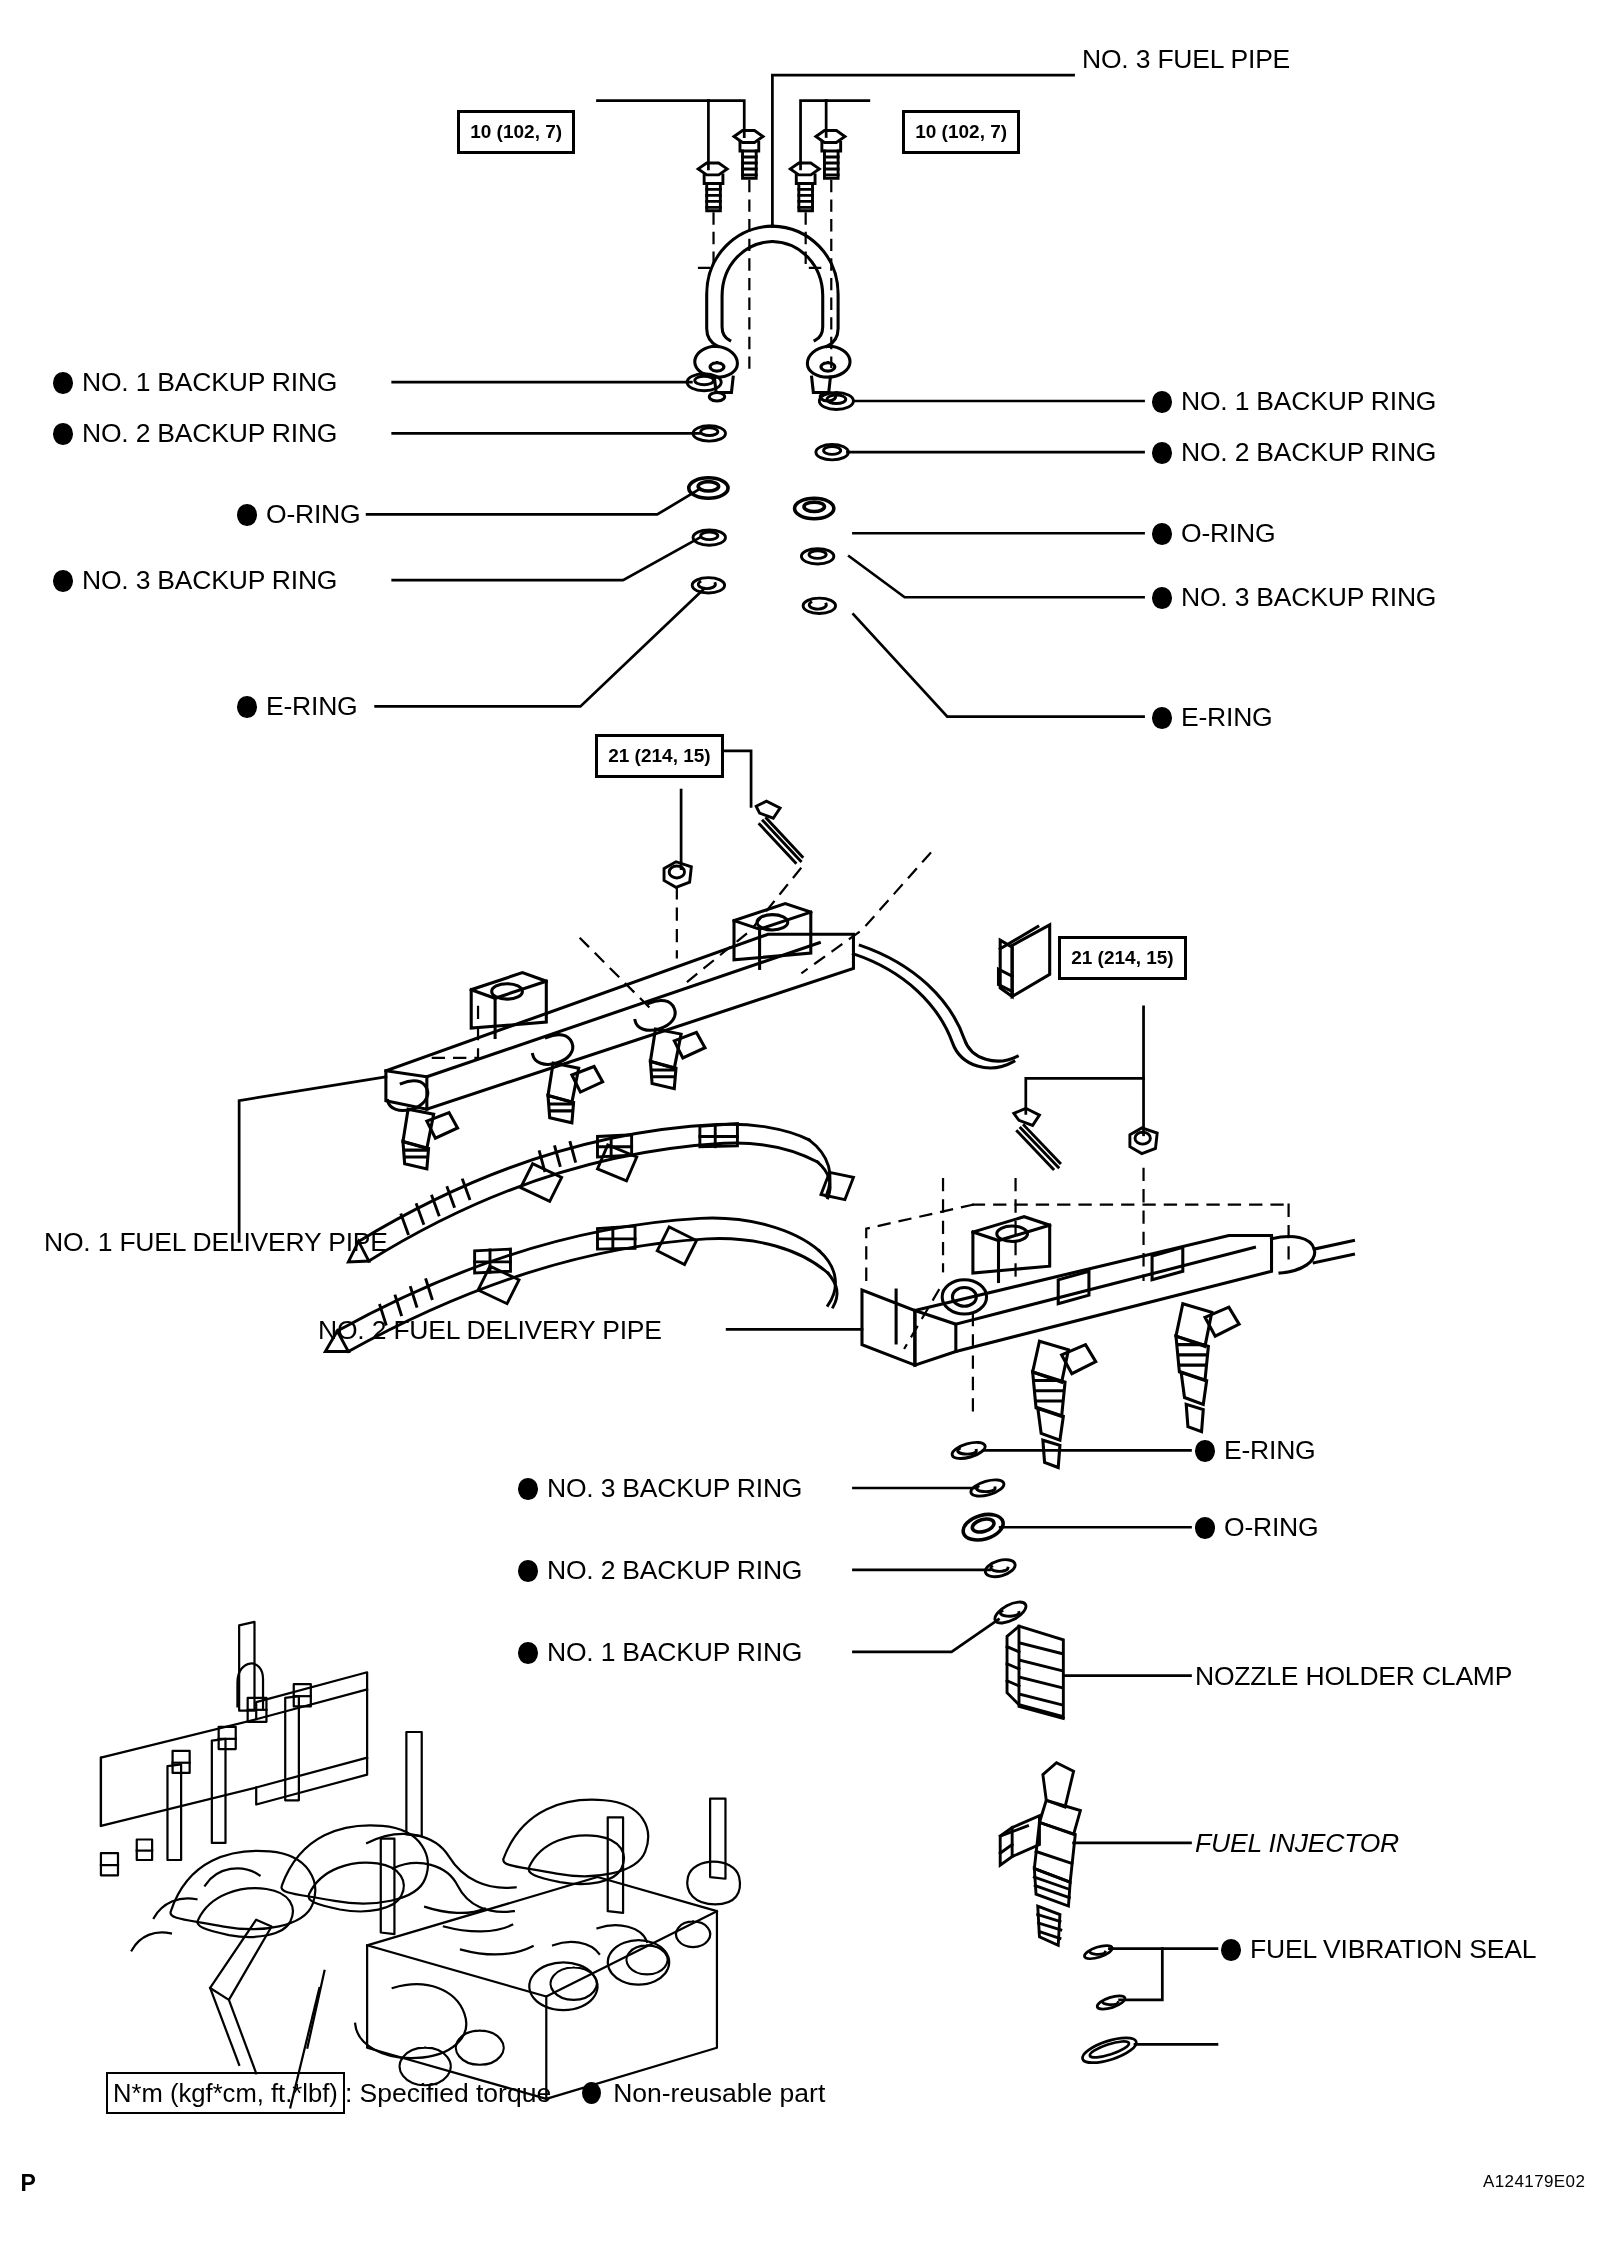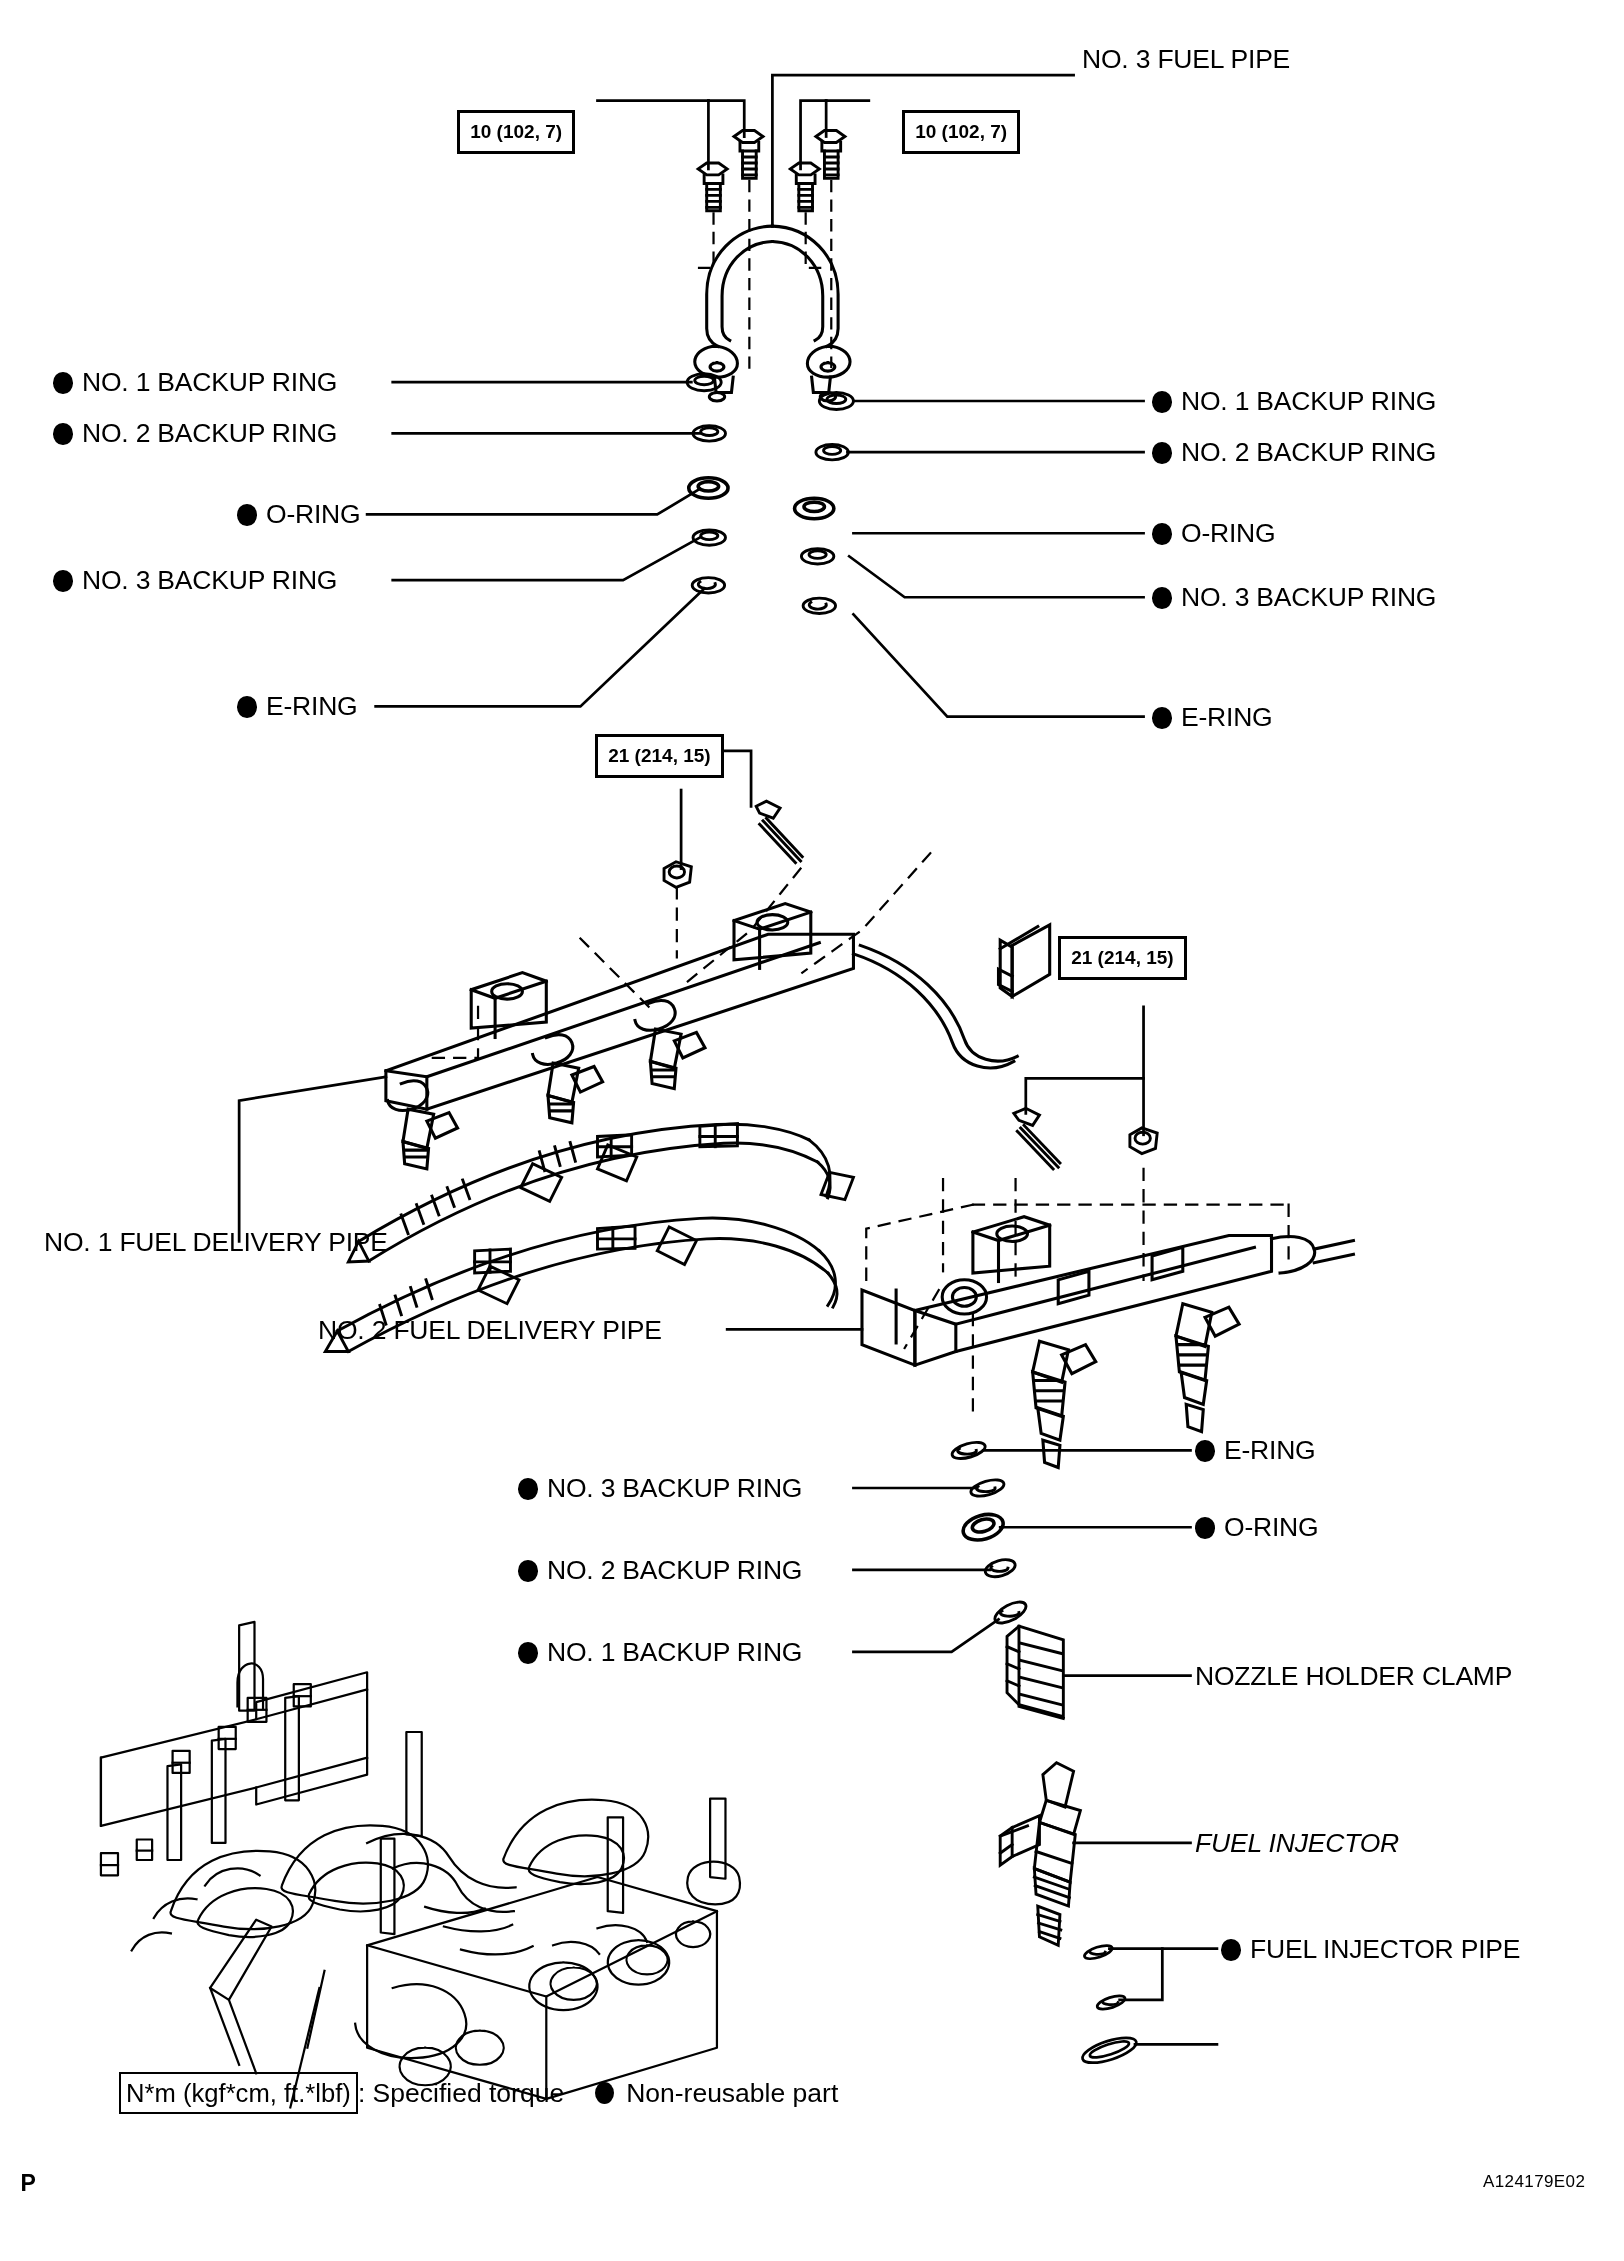--- a/index.html
+++ b/index.html
@@ -642,24 +642,24 @@
 
   <div class="lbl" style="left:1195px; top:1434px;">
     <span class="dot"></span><span>E-RING</span>
   </div>
   <div class="lbl" style="left:1195px; top:1511px;">
     <span class="dot"></span><span>O-RING</span>
   </div>
   <div class="lbl" style="left:1195px; top:1660px;">NOZZLE HOLDER CLAMP</div>
   <div class="lbl" style="left:1195px; top:1827px;font-style:italic;">FUEL INJECTOR</div>
   <div class="lbl" style="left:1221px; top:1933px;">
-    <span class="dot"></span><span>FUEL INJECTOR PIPE</span>
-  </div>
-
-  <div class="legend" style="left:80px; top:2072px;padding-left:39px;">
+    <span class="dot"></span><span>FUEL VIBRATION SEAL</span>
+  </div>
+
+  <div class="legend" style="left:67px; top:2072px;padding-left:39px;">
     <span class="box">N*m (kgf*cm, ft.*lbf)</span><span class="txt">: Specified torque</span><span class="dot2"></span><span class="txt">Non-reusable part</span>
   </div>
 
   <div class="corner-mark" style="left:20.5px; top:2170px;">P</div>
   <div class="ref-code" style="left:1483px; top:2172px;">A124179E02</div>
 
 </div>
 
 
 </body></html>

